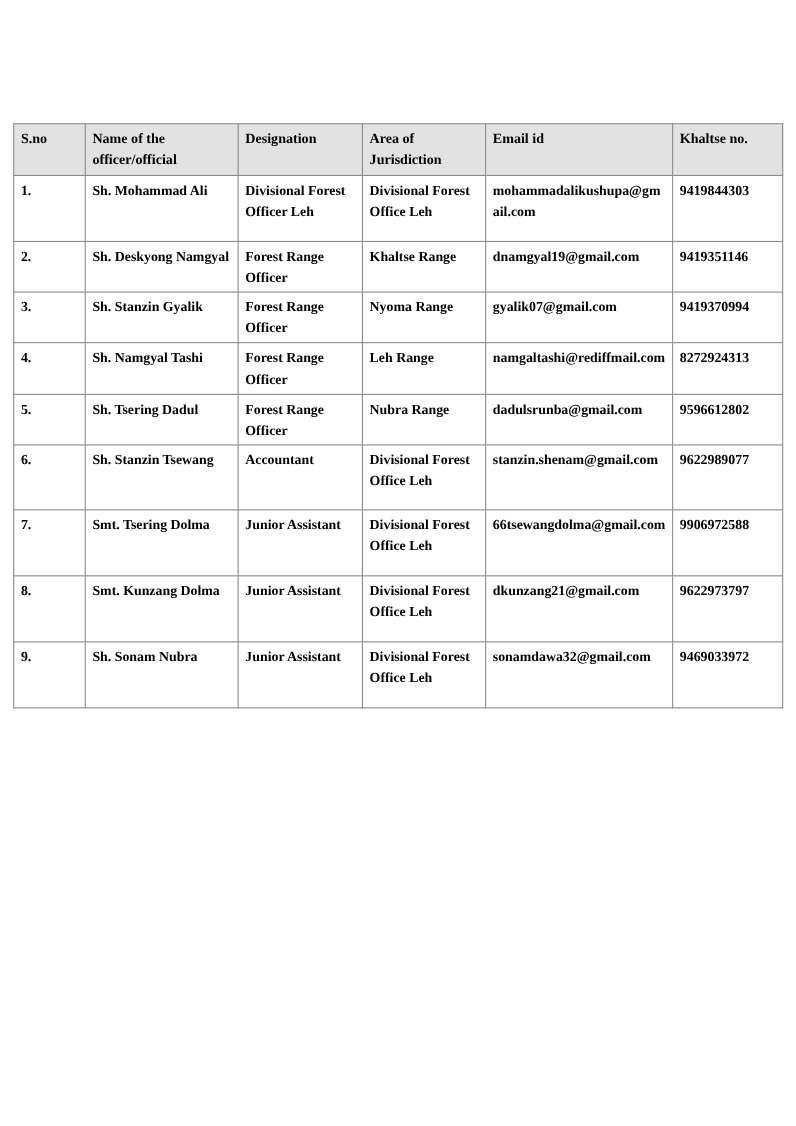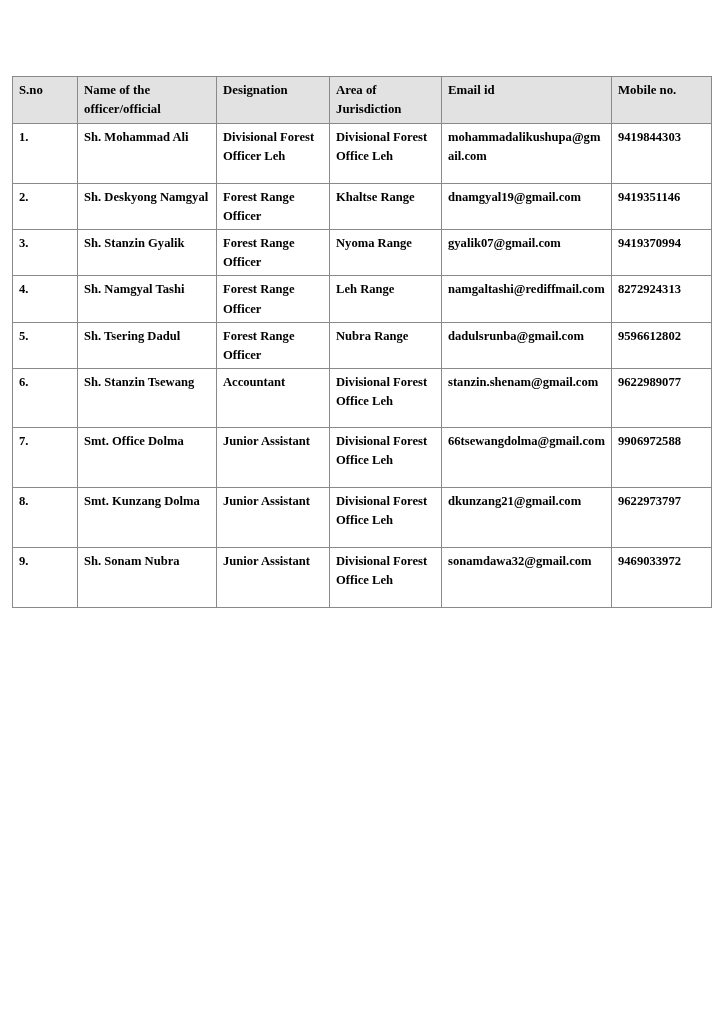--- a/index.html
+++ b/index.html
@@ -30,20 +30,21 @@
     left: 12px;
     top: 76px;
     width: 699px;
   }
 
   table.officers {
     border-collapse: collapse;
     table-layout: fixed;
     width: 699px;
     border: 1px solid #6e6e6e;
+    margin-top: 36px;
   }
 
   table.officers col.c-sno     { width: 65px;  }
   table.officers col.c-name    { width: 139px; }
   table.officers col.c-desig   { width: 113px; }
   table.officers col.c-area    { width: 112px; }
   table.officers col.c-email   { width: 170px; }
   table.officers col.c-mobile  { width: 100px; }
 
   table.officers th,
@@ -98,21 +99,21 @@
         <col class="c-email">
         <col class="c-mobile">
       </colgroup>
       <thead>
         <tr>
           <th>S.no</th>
           <th>Name of the officer/official</th>
           <th>Designation</th>
           <th>Area of Jurisdiction</th>
           <th>Email id</th>
-          <th>Mobile no.</th>
+          <th>Khaltse no.</th>
         </tr>
       </thead>
       <tbody>
         <tr class="r1">
           <td class="sno">1.</td>
           <td>Sh. Mohammad Ali</td>
           <td>Divisional Forest Officer Leh</td>
           <td>Divisional Forest Office Leh</td>
           <td>mohammadalikushupa@gmail.com</td>
           <td>9419844303</td>
@@ -152,21 +153,21 @@
         <tr class="r6">
           <td class="sno">6.</td>
           <td>Sh. Stanzin Tsewang</td>
           <td>Accountant</td>
           <td>Divisional Forest Office Leh</td>
           <td>stanzin.shenam@gmail.com</td>
           <td>9622989077</td>
         </tr>
         <tr class="r7">
           <td class="sno">7.</td>
-          <td>Smt. Office Dolma</td>
+          <td>Smt. Tsering Dolma</td>
           <td>Junior Assistant</td>
           <td>Divisional Forest Office Leh</td>
           <td>66tsewangdolma@gmail.com</td>
           <td>9906972588</td>
         </tr>
         <tr class="r8">
           <td class="sno">8.</td>
           <td>Smt. Kunzang Dolma</td>
           <td>Junior Assistant</td>
           <td>Divisional Forest Office Leh</td>

